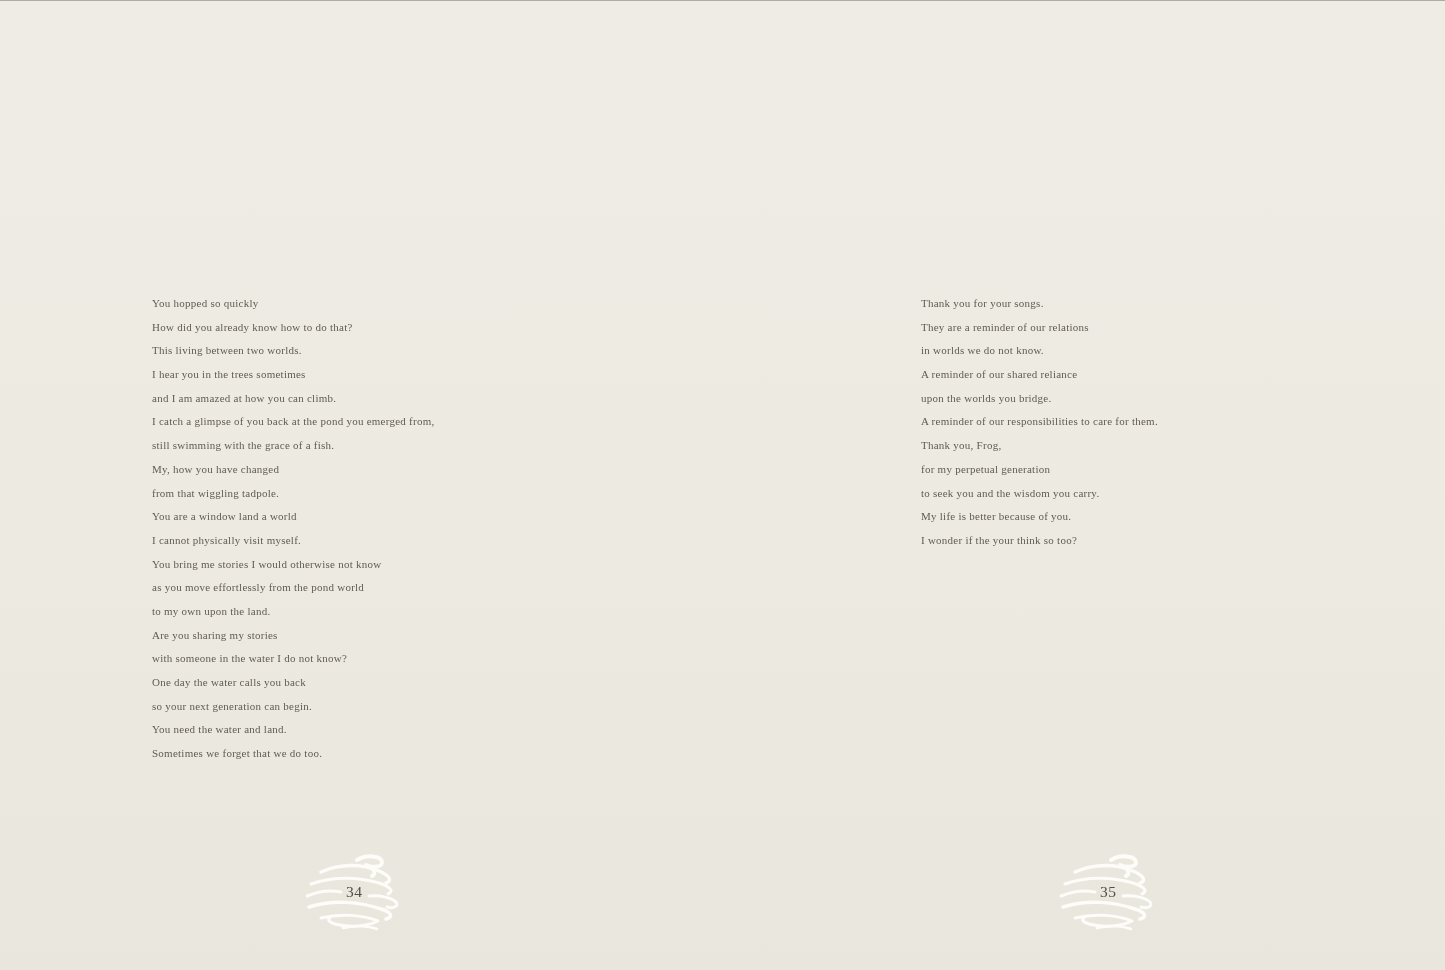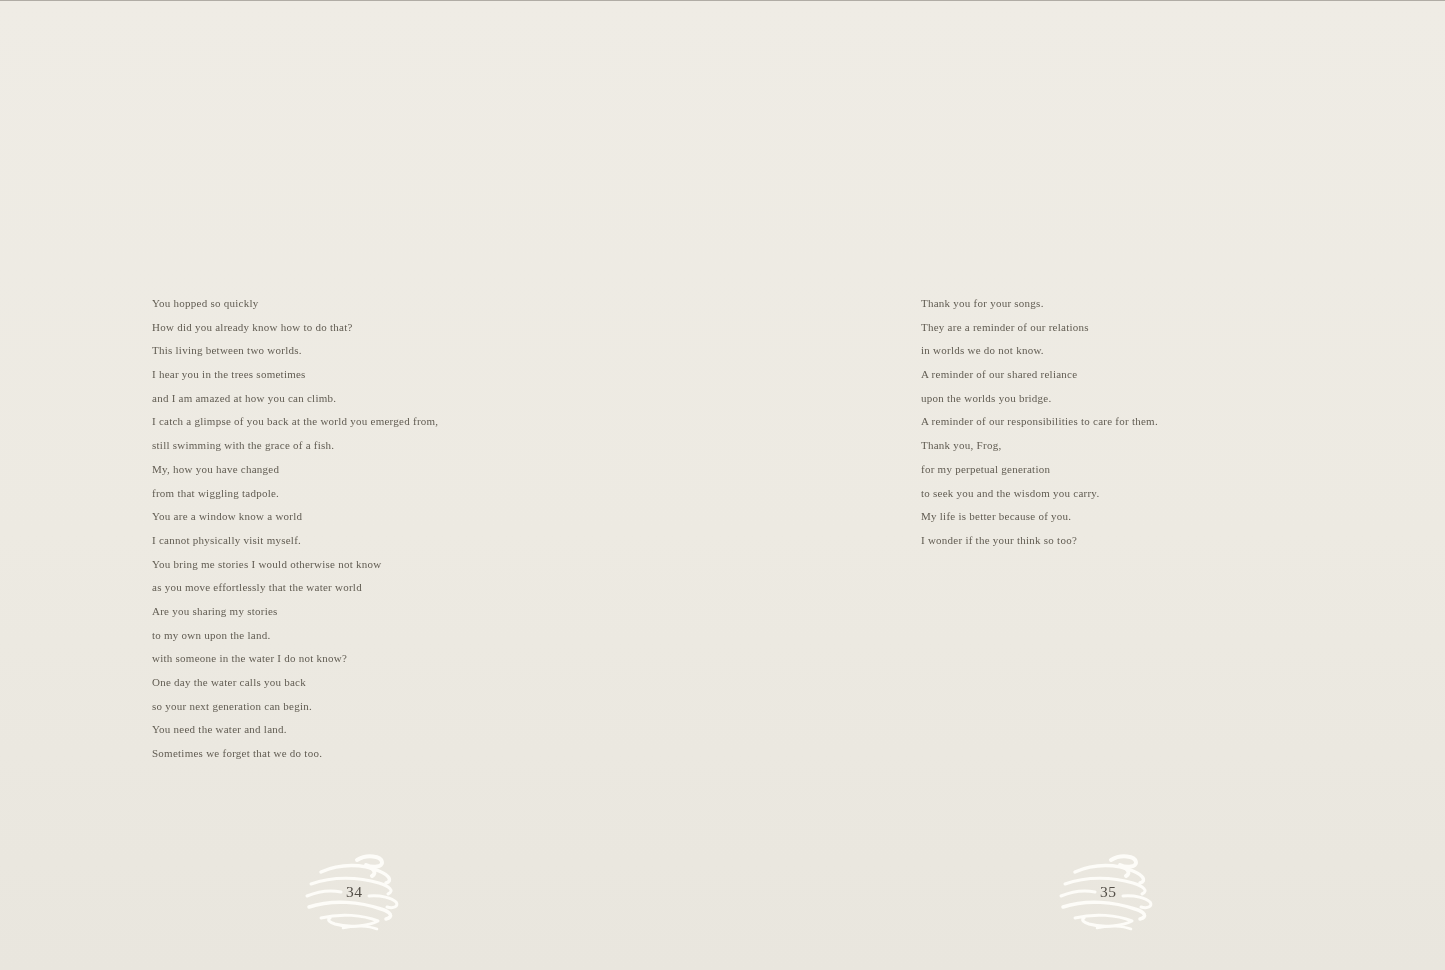--- a/index.html
+++ b/index.html
@@ -57,30 +57,30 @@
 <div class="spread">
   <div class="edge-line"></div>
 
   <section class="page left">
     <div class="poem poem-left">
         <div class="poem-line">You hopped so quickly</div>
         <div class="poem-line">How did you already know how to do that?</div>
         <div class="poem-line">This living between two worlds.</div>
         <div class="poem-line">I hear you in the trees sometimes</div>
         <div class="poem-line">and I am amazed at how you can climb.</div>
-        <div class="poem-line">I catch a glimpse of you back at the world you emerged from,</div>
+        <div class="poem-line">I catch a glimpse of you back at the pond you emerged from,</div>
         <div class="poem-line">still swimming with the grace of a fish.</div>
         <div class="poem-line">My, how you have changed</div>
         <div class="poem-line">from that wiggling tadpole.</div>
-        <div class="poem-line">You are a window know a world</div>
+        <div class="poem-line">You are a window land a world</div>
         <div class="poem-line">I cannot physically visit myself.</div>
         <div class="poem-line">You bring me stories I would otherwise not know</div>
-        <div class="poem-line">as you move effortlessly that the water world</div>
+        <div class="poem-line">as you move effortlessly from the pond world</div>
+        <div class="poem-line">to my own upon the land.</div>
         <div class="poem-line">Are you sharing my stories</div>
-        <div class="poem-line">to my own upon the land.</div>
         <div class="poem-line">with someone in the water I do not know?</div>
         <div class="poem-line">One day the water calls you back</div>
         <div class="poem-line">so your next generation can begin.</div>
         <div class="poem-line">You need the water and land.</div>
         <div class="poem-line">Sometimes we forget that we do too.</div>
       </div>
 
     <div class="folio folio-left">
       <svg viewBox="0 0 116 80" fill="none" stroke="#fdfcf8" stroke-linecap="round" stroke-linejoin="round">
         <path stroke-width="4" d="M60 8 C 70 2 84 4 85 10 C 86 15 76 16 69 13 C 75 16 81 20 75 24"></path>

